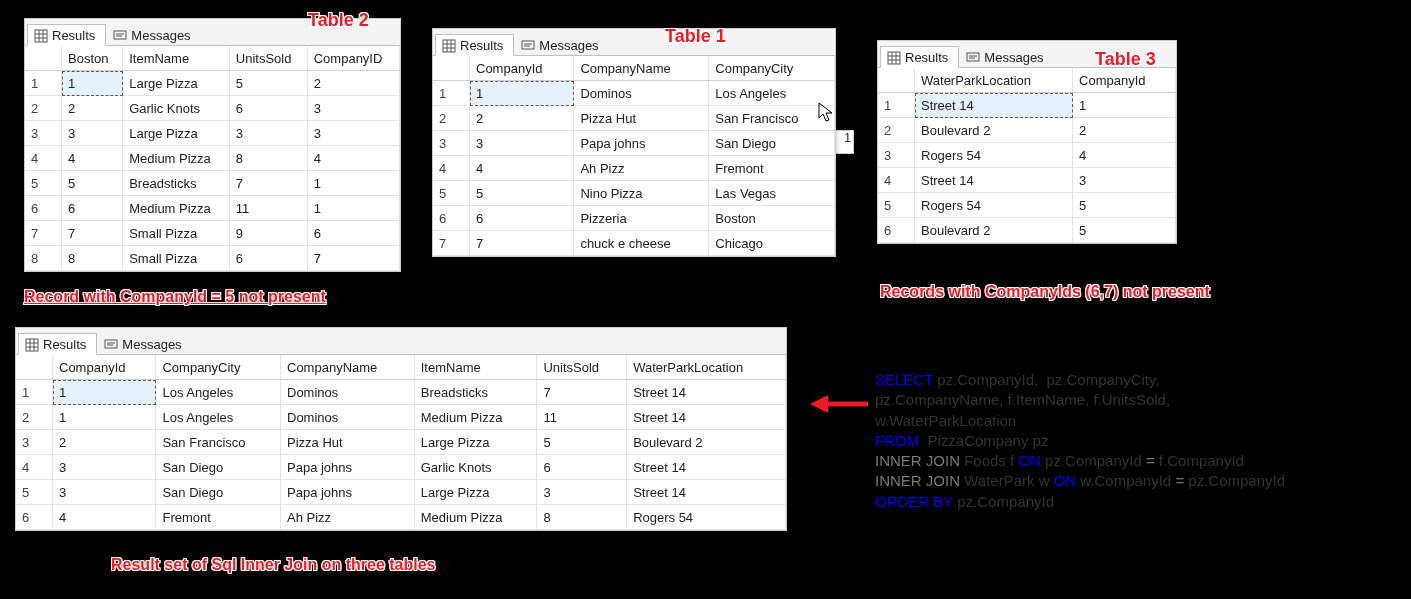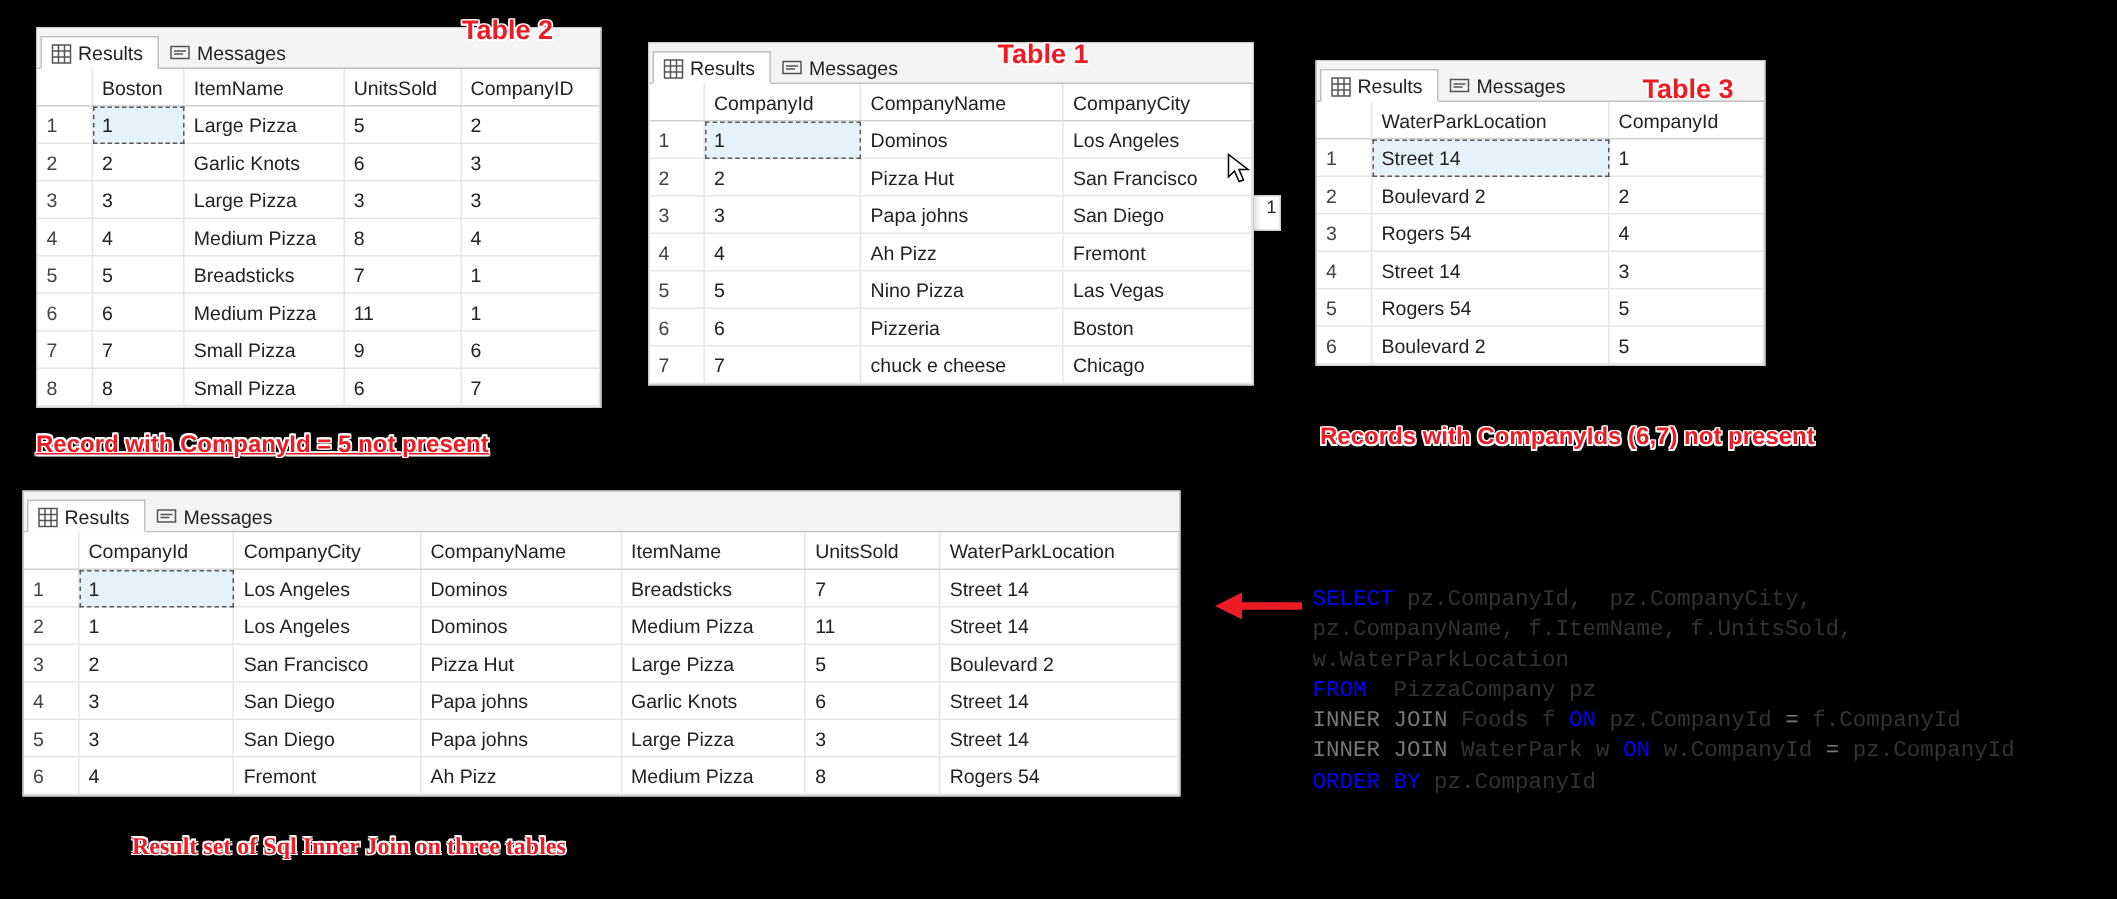--- a/index.html
+++ b/index.html
@@ -91,22 +91,22 @@
        1px 0 #fff, -1px 0 #fff, 0 1px #fff, 0 -1px #fff,
        1px 1px #fff, -1px -1px #fff, 1px -1px #fff, -1px 1px #fff;
   }
   .anno.label {
     font-size: 18px;
   }
   
   .sql {
     position: absolute;
     left: 875px;
-    top: 390px;
-    font-family: Liberation Mono, monospace;
+    top: 370px;
+    font-family: Liberation Sans, sans-serif;
     font-size: 15px;
     line-height: 1.35;
     color: #333;
     white-space: pre;
   }
   .kw   { color: #0000ff; }
   .star { color: #777; }
   .op   { color: #777; }
   
   .arrow {
@@ -468,21 +468,21 @@
           <td>4</td>
           <td>Fremont</td>
           <td>Ah Pizz</td>
           <td>Medium Pizza</td>
           <td>8</td>
           <td>Rogers 54</td>
         </tr>
       </tbody>
   </table>
 </div>
-<div class="anno" style="left:88px; top:556px;font-family:Liberation Serif, serif;">Result set of Sql Inner Join on three tables</div>
+<div class="anno" style="left:111px; top:556px;">Result set of Sql Inner Join on three tables</div>
 
 <div class="arrow">
   <svg width="60" height="22" viewBox="0 0 60 22">
     <line x1="58" y1="11" x2="14" y2="11" stroke="#ed1b24" stroke-width="5"></line>
     <polygon points="0,11 18,2 18,20" fill="#ed1b24"></polygon>
   </svg>
 </div>
 
 <div class="sql"><span class="kw">SELECT</span><span> pz.CompanyId,  pz.CompanyCity,</span>
 <span>pz.CompanyName, f.ItemName, f.UnitsSold,</span>

